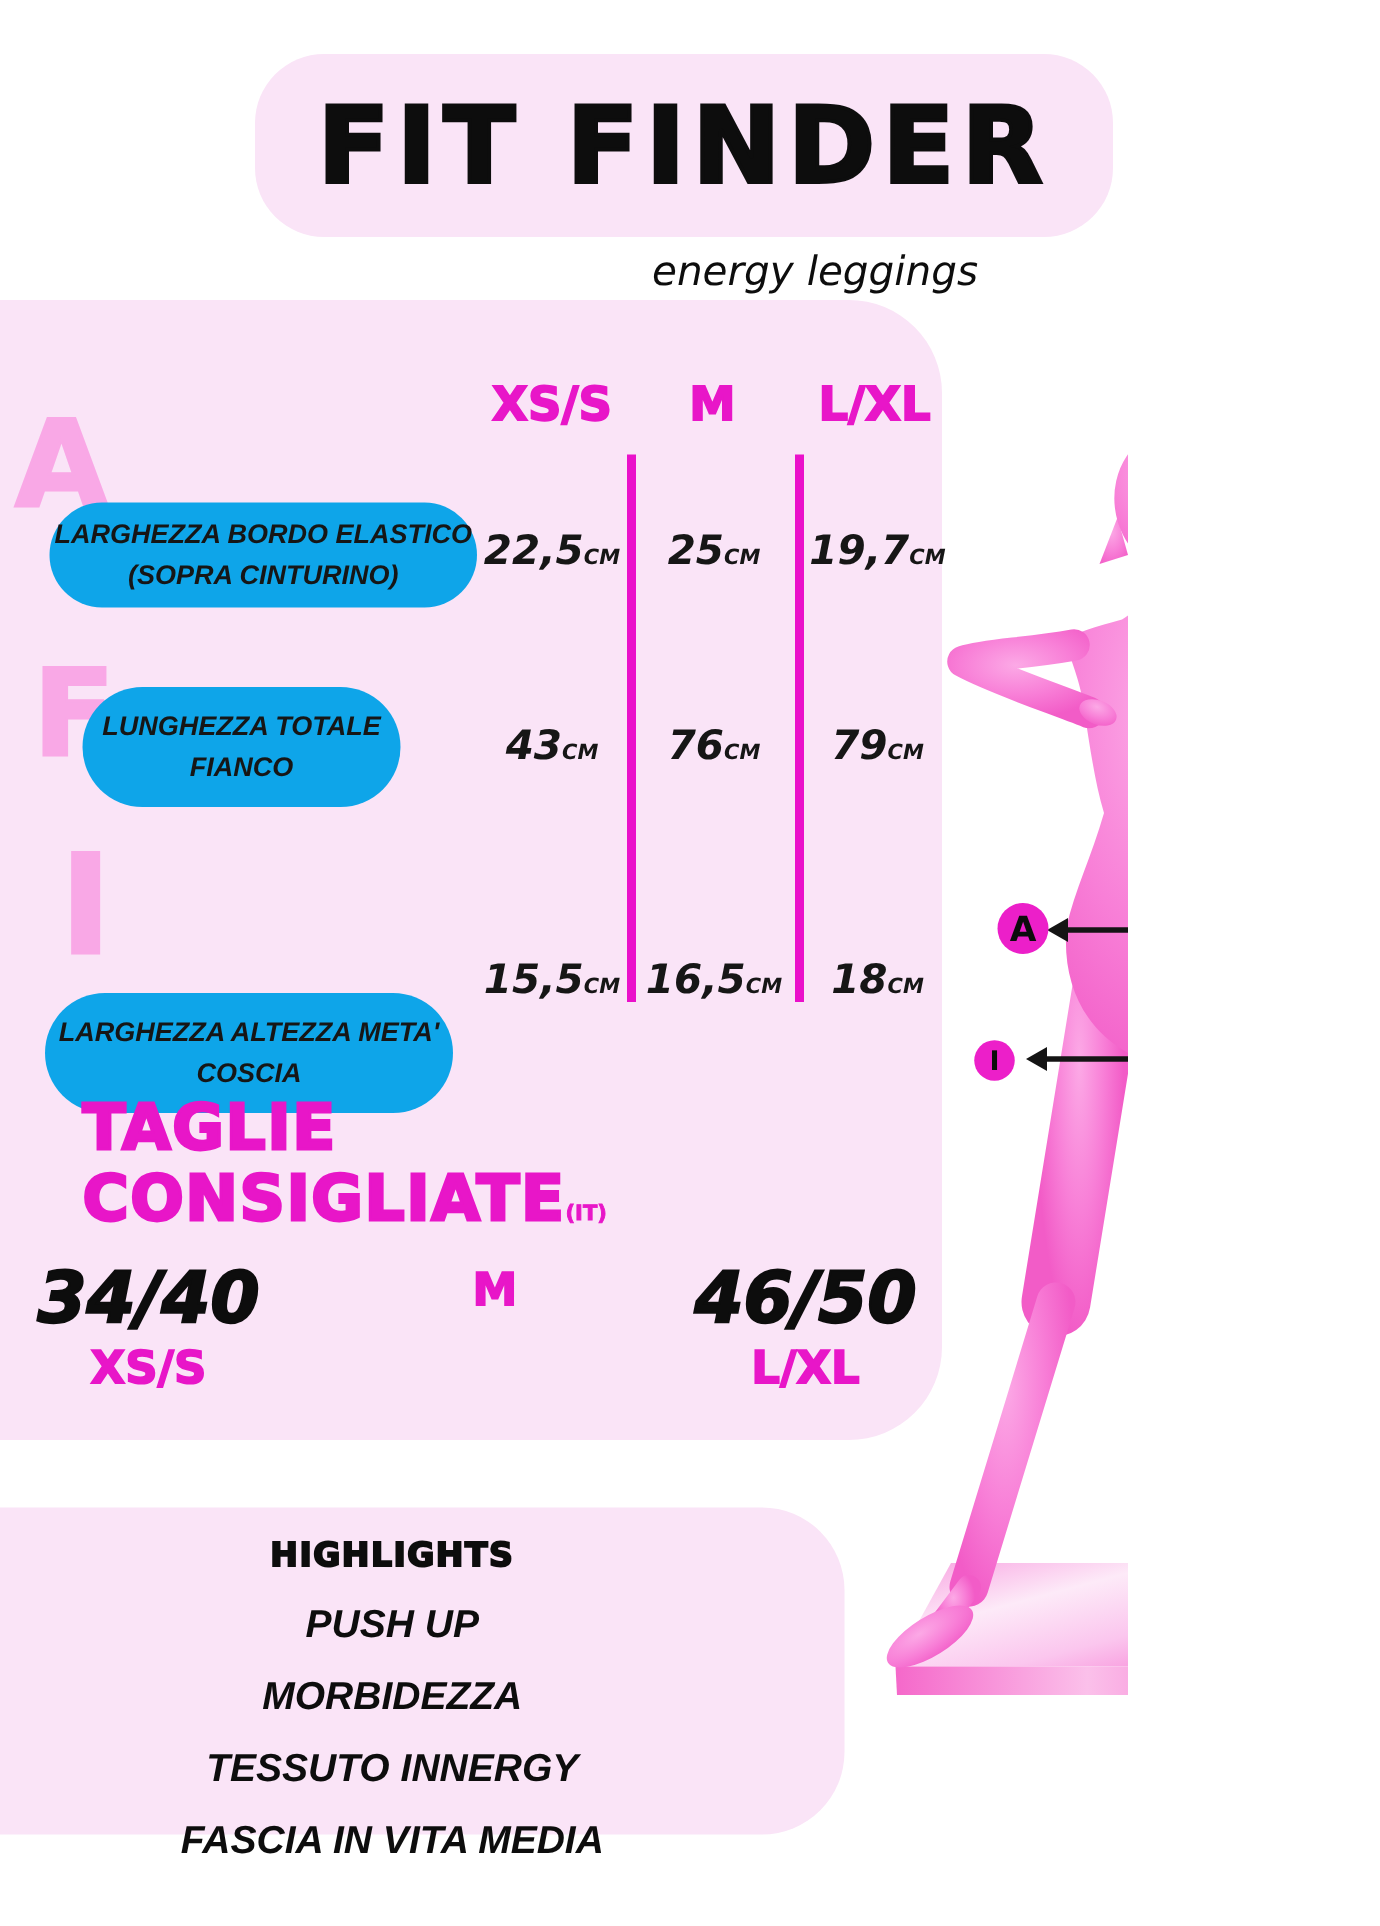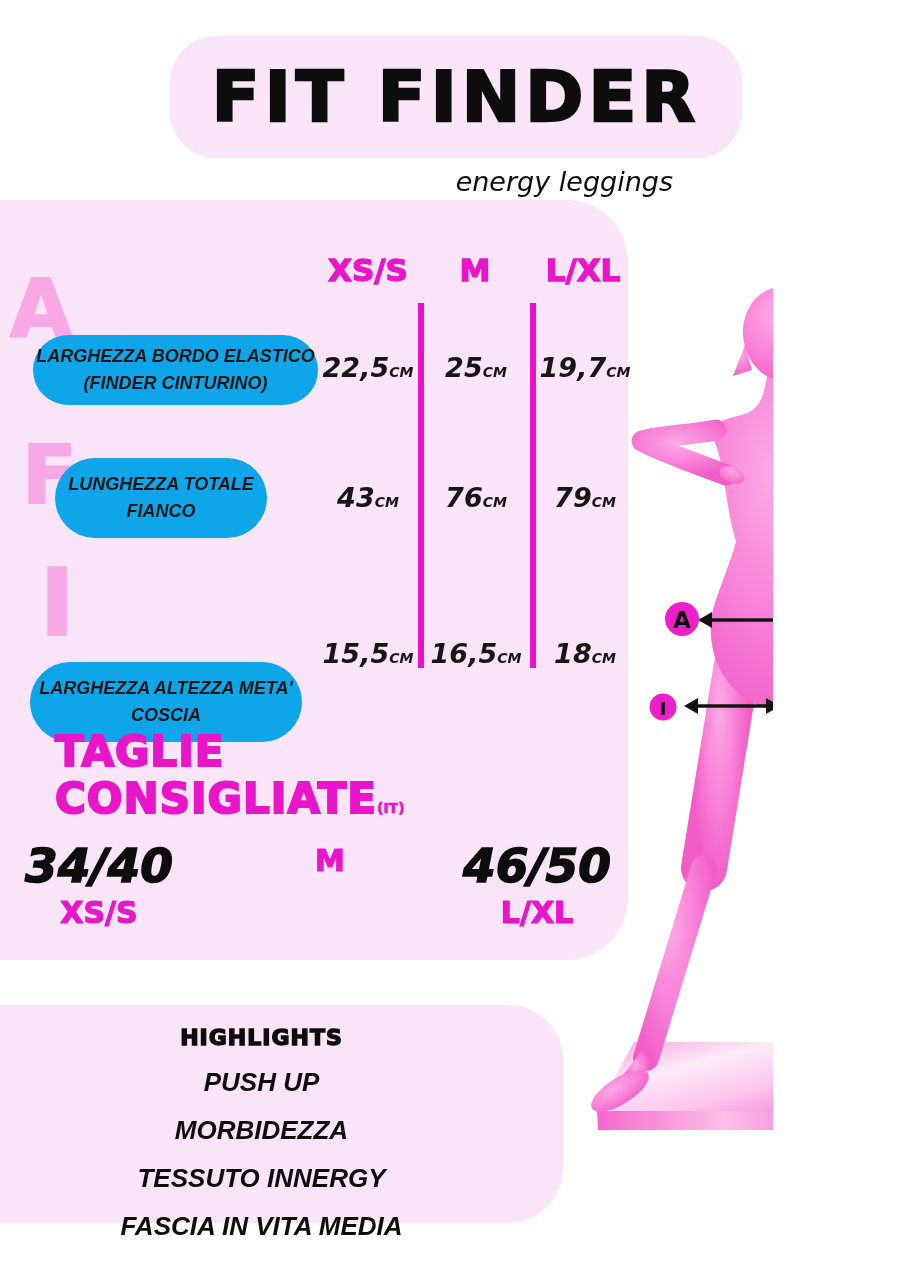--- a/index.html
+++ b/index.html
@@ -3,21 +3,21 @@
 <meta charset="utf-8">
 <style>
   :root{
     --panel:#fae4f7;
     --magenta:#e816c8;
     --letter-pink:#f9a8e6;
     --ink:#0d0d0d;
   }
   html,body{margin:0;padding:0;background:#fff;}
   .canvas{position:relative;width:752px;height:1284px;background:#fff;overflow:hidden;
-          font-family:"Liberation Sans", sans-serif;color:var(--ink);padding-left:21px;}
+          font-family:"Liberation Sans", sans-serif;color:var(--ink);}
 
   
   .title-panel{position:absolute;left:170px;top:36px;width:572px;height:122px;
                background:var(--panel);border-radius:46px;display:flex;align-items:center;justify-content:center;}
   .title{font-family:"DejaVu Sans", sans-serif;font-weight:900;font-size:70px;letter-spacing:5px;
          -webkit-text-stroke:2.5px var(--ink);white-space:nowrap;}
   .subtitle{position:absolute;right:100px;top:166px;font-family:"DejaVu Sans", sans-serif;
             font-style:italic;font-size:27px;font-weight:400;}
 
   
@@ -76,21 +76,21 @@
 
   <div class="divider" style="left:418px;"></div>
   <div class="divider" style="left:530px;"></div>
 
   <div class="big-letter" style="left:10px;top:270px;font-size:80px;">A</div>
   <div class="big-letter" style="left:22px;top:436px;font-size:80px;">F</div>
   <div class="big-letter" style="left:40px;top:558px;font-size:92px;">I</div>
 
   <div class="pill" style="left:33px;top:335px;width:285px;height:70px;">
     <span>LARGHEZZA BORDO ELASTICO</span>
-    <span>(FINDER CINTURINO)</span>
+    <span>(SOPRA CINTURINO)</span>
   </div>
   <div class="pill" style="left:55px;top:458px;width:212px;height:80px;">
     <span>LUNGHEZZA TOTALE</span>
     <span>FIANCO</span>
   </div>
   <div class="pill" style="left:30px;top:614px;width:272px;height:80px;margin-top:48px;">
     <span>LARGHEZZA ALTEZZA META'</span>
     <span>COSCIA</span>
   </div>
 

